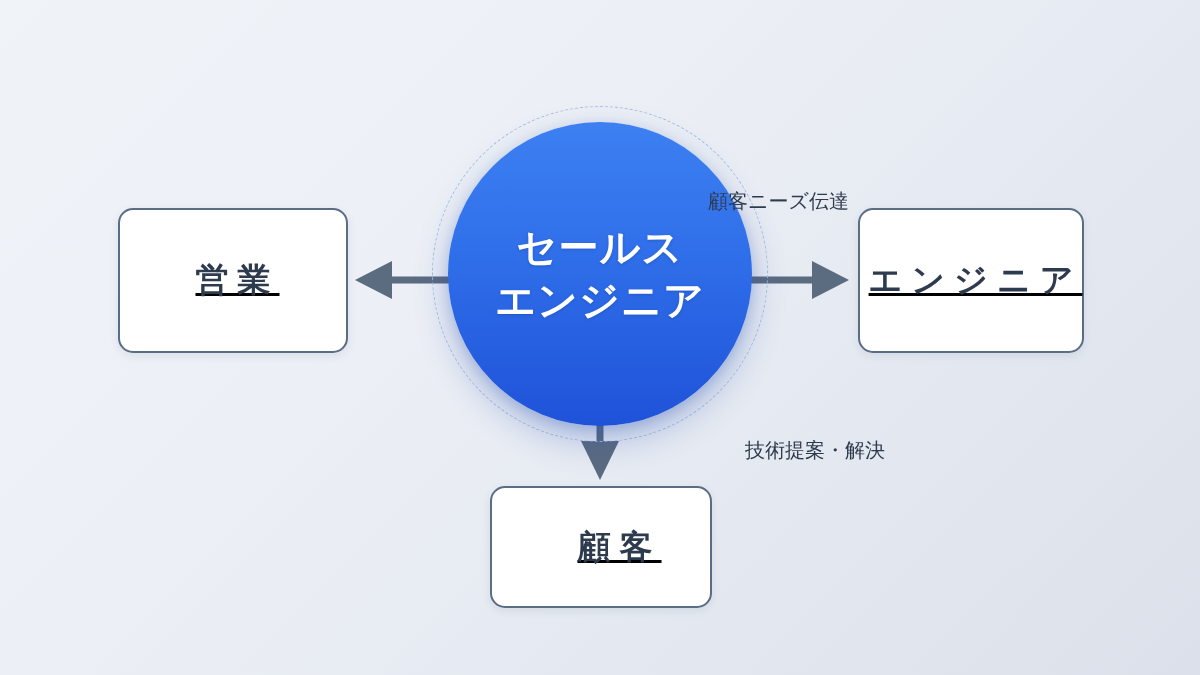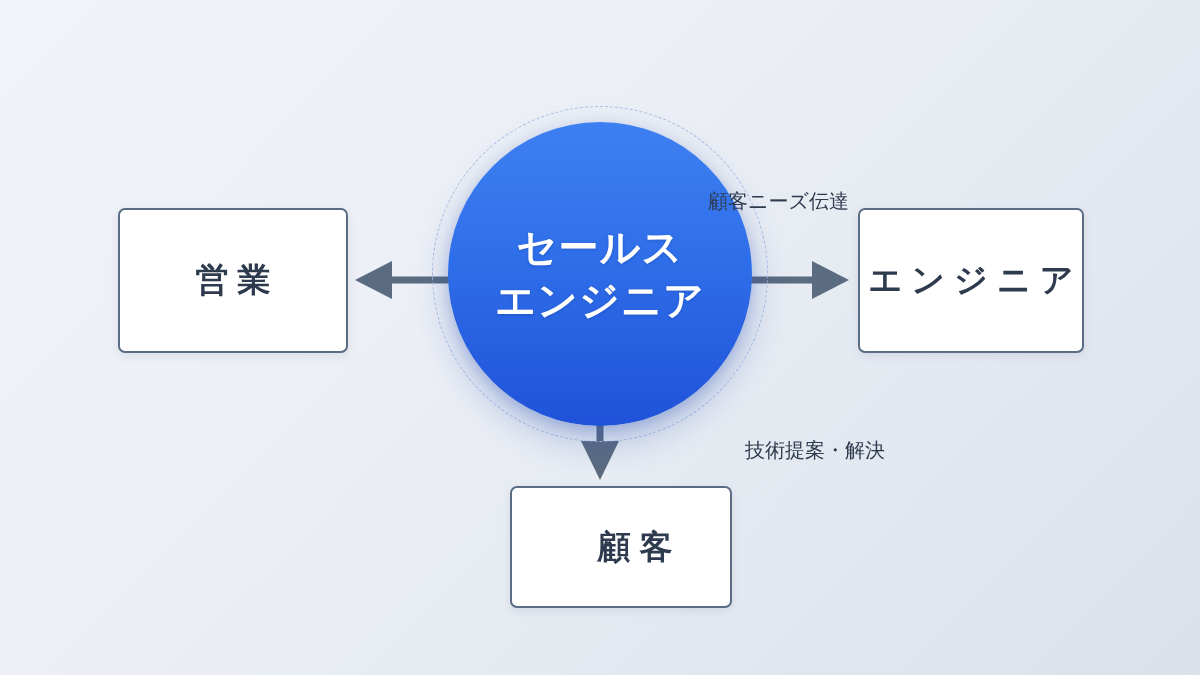--- a/index.html
+++ b/index.html
@@ -68,40 +68,41 @@
     letter-spacing: 1px;
     white-space: nowrap;
     text-shadow: 0 1px 3px rgba(20, 52, 130, 0.30);
   }
 
   
   .node {
     position: absolute;
     background: #ffffff;
     border: 2px solid #5b6c85;
-    border-radius: 7px;
+    border-radius: 15px;
     box-sizing: border-box;
     display: flex;
     align-items: center;
     justify-content: center;
     box-shadow: 0 3px 9px rgba(60, 80, 115, 0.10);
+    text-decoration: underline;
   }
 
   .node-label {
     color: #2e3a4d;
     font-size: 33px;
     font-weight: bold;
     letter-spacing: 9px;
     text-indent: 9px;
     white-space: nowrap;
   }
 
   #node-sales   { left: 118px; top: 208px;  width: 230px; height: 145px; }
   #node-eng     { left: 858px; top: 208px;  width: 226px; height: 145px; }
-  #node-cust    { left: 510px; top: 486px;  width: 222px; height: 122px; padding-left: 28px; }
+  #node-cust    { left: 490px; top: 486px;  width: 222px; height: 122px; padding-left: 28px; }
 
   
   .edge-label {
     position: absolute;
     color: #2e3a4d;
     font-size: 20px;
     font-weight: normal;
     white-space: nowrap;
     letter-spacing: 0px;
   }

